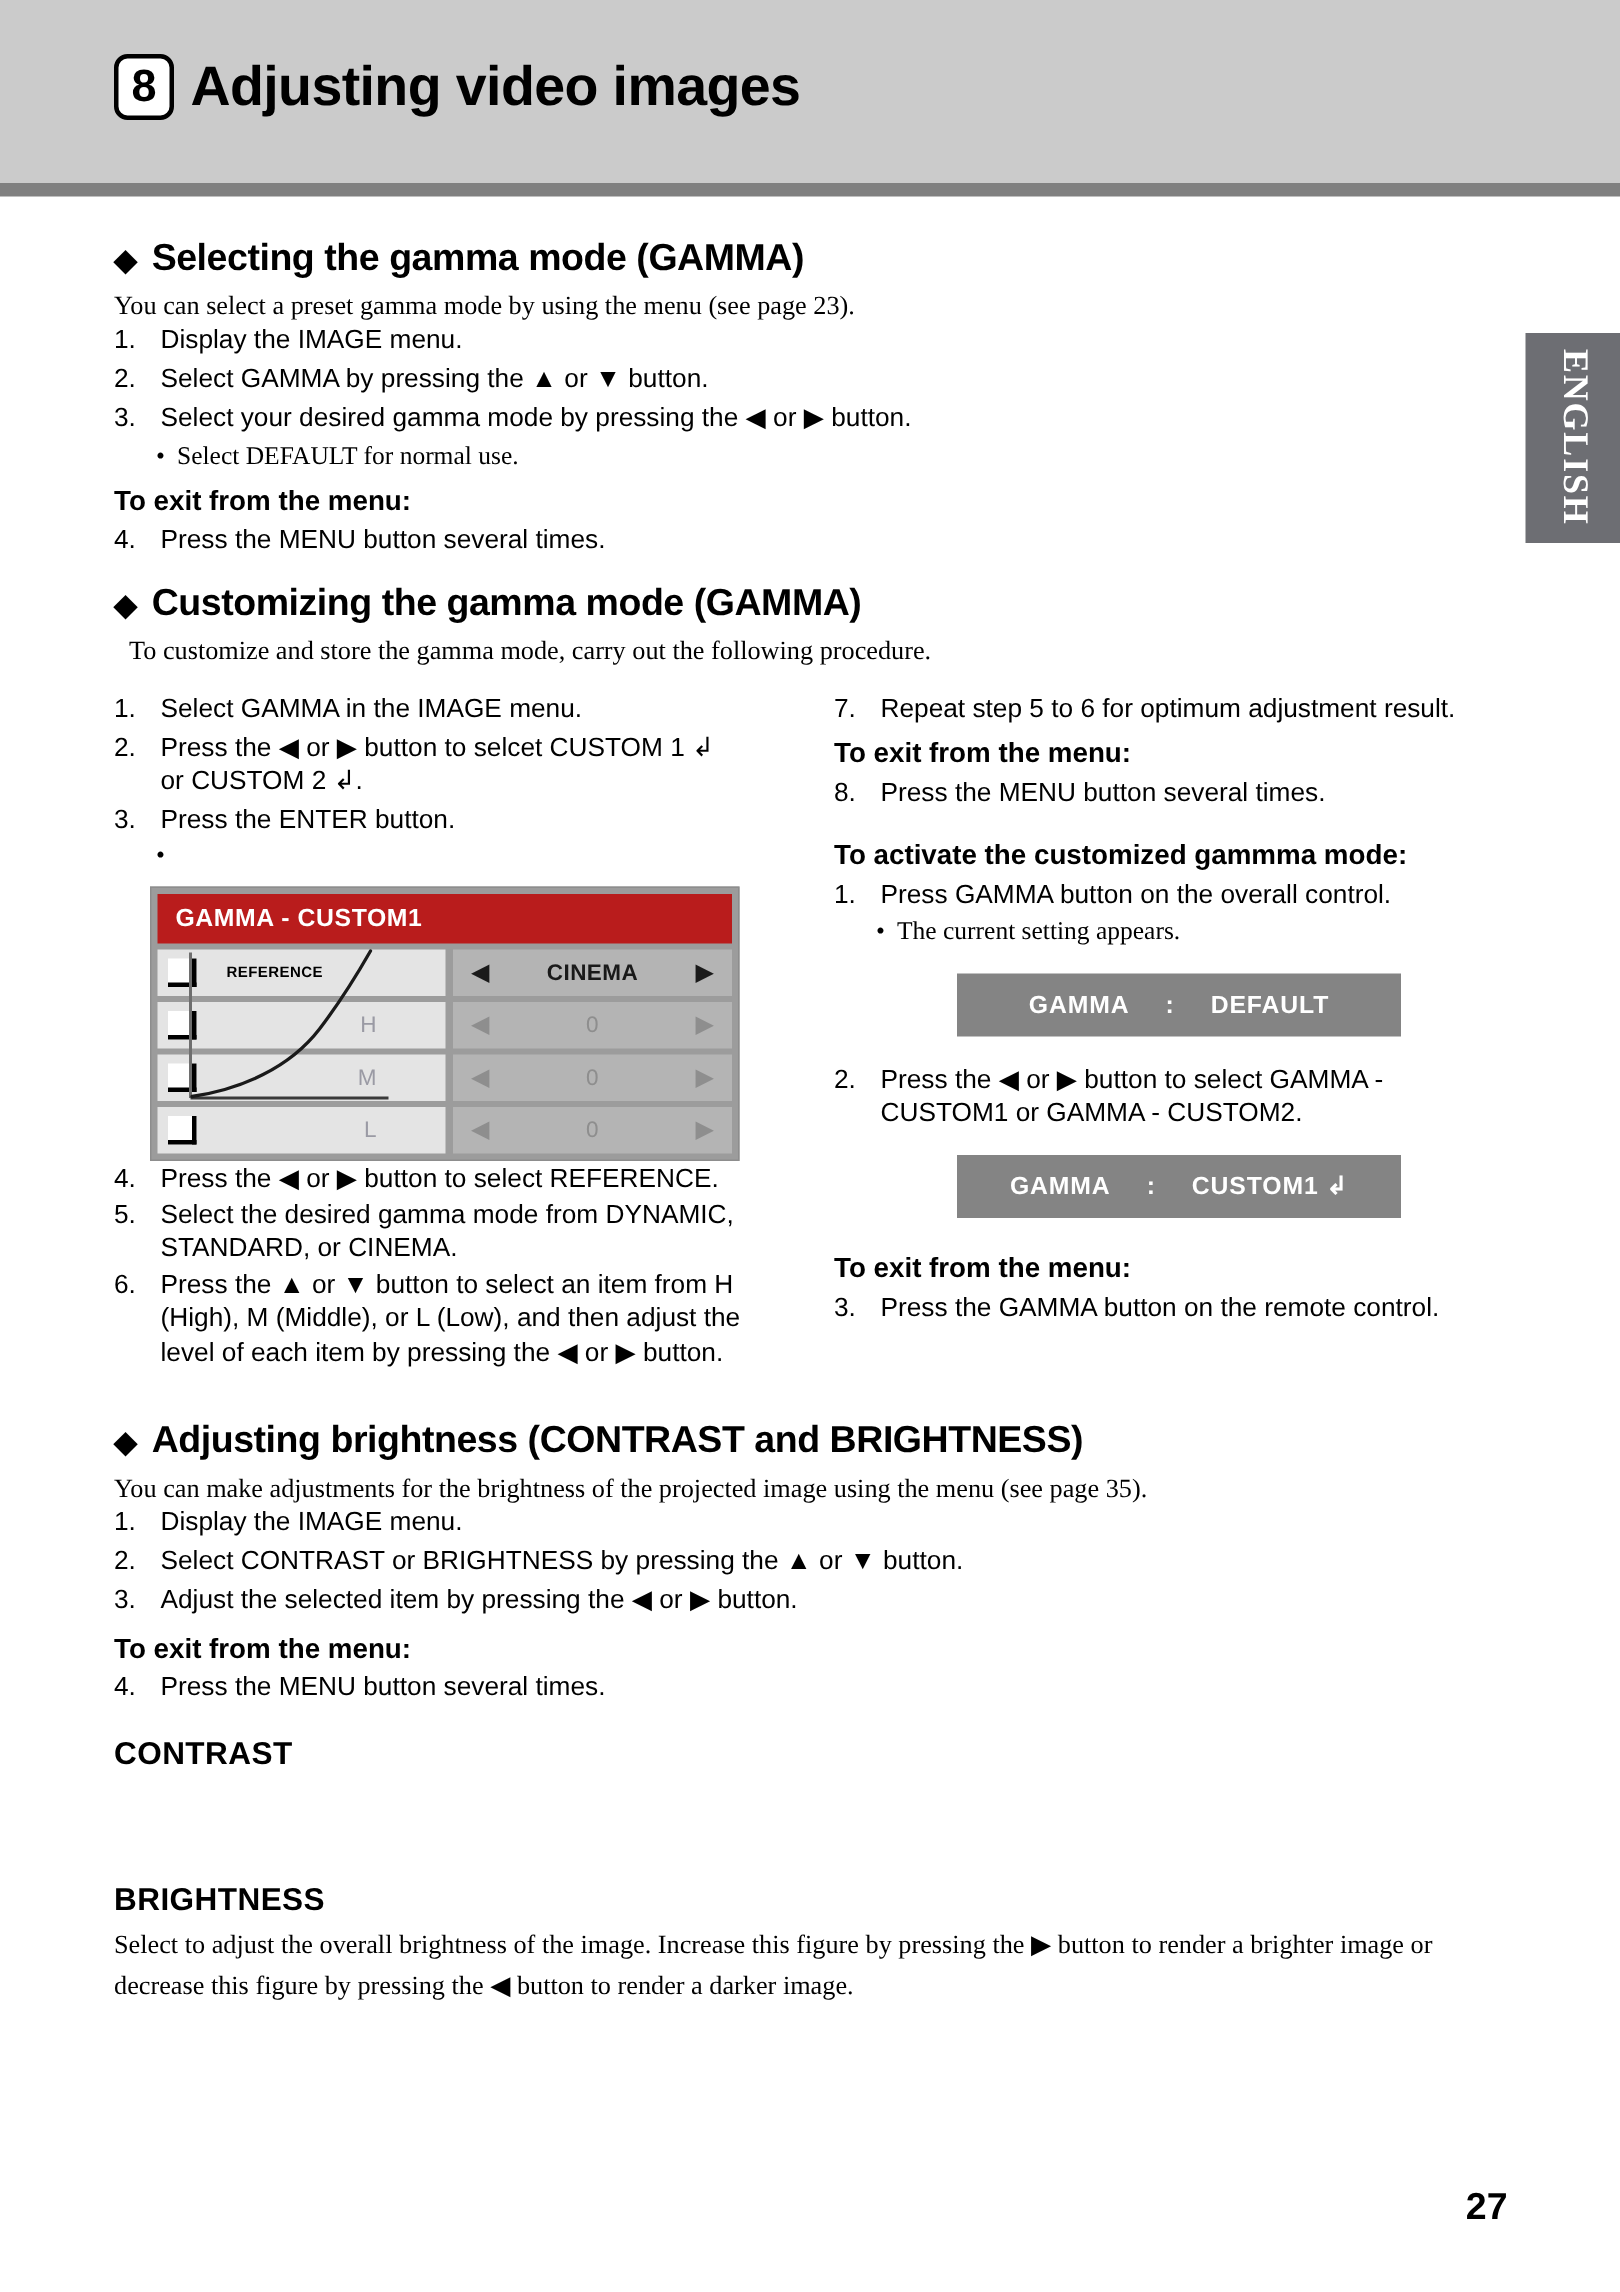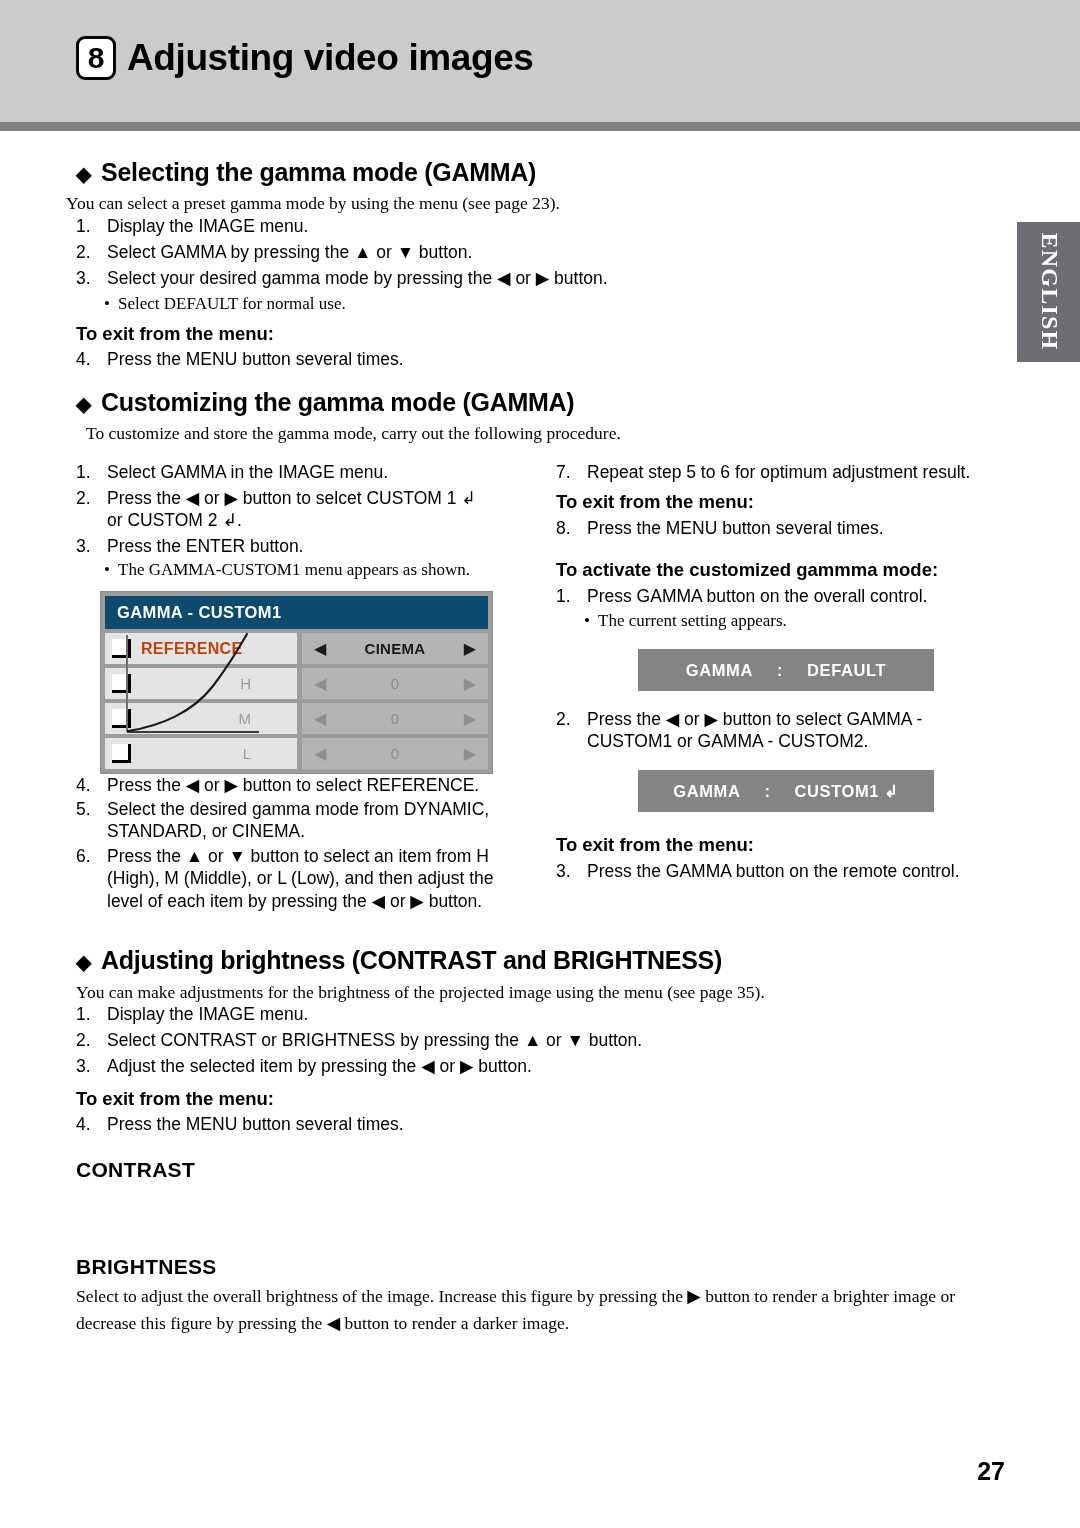--- a/index.html
+++ b/index.html
@@ -146,21 +146,21 @@
   .osd {
     position: absolute;
     left: 100px; top: 591px;
     width: 393px;
     background: #9c9c9c;
     padding: 4px;
     border: 1px solid #8d8d8d;
   }
   .osd-title {
     height: 33px;
-    background: #0c4a6e;
+    background: #b91c1c;
     color: #ffffff;
     font-size: 16.5px;
     font-weight: bold;
     letter-spacing: 0.4px;
     display: flex;
     align-items: center;
     padding-left: 12px;
   }
   .osd-row {
     display: flex;
@@ -178,24 +178,24 @@
   .osd-left.graph { background: #e4e4e4; }
   .osd-chk {
     width: 19px; height: 19px;
     background: #ffffff;
     border-right: 3px solid #000;
     border-bottom: 3px solid #000;
     margin-left: 7px;
     flex: 0 0 19px;
   }
   .osd-label {
-    font-size: 16px;
-    font-weight: bold;
-    color: #c2410c;
-    margin-left: 10px;
+    font-size: 10px;
+    font-weight: bold;
+    color: #000000;
+    margin-left: 20px;
     letter-spacing: 0.3px;
   }
   .osd-right {
     flex: 1;
     background: #b4b4b4;
     display: flex;
     align-items: center;
     justify-content: space-between;
     padding: 0 12px;
   }
@@ -260,21 +260,21 @@
   </div>
 
   <div class="lang-tab">
     <span>ENGLISH</span>
   </div>
 
   <div class="sec-head" style="position:absolute;left:76px;top:158px;">
     <span class="dia">◆</span>
     <span>Selecting the gamma mode (GAMMA)</span>
   </div>
-  <div class="serif-line" style="position:absolute;left:66px;top:193px;">You can select a preset gamma mode by using the menu (see page 23).</div>
+  <div class="serif-line" style="position:absolute;left:76px;top:193px;">You can select a preset gamma mode by using the menu (see page 23).</div>
 
   <div class="step" style="position:absolute;left:76px;top:215px;width:640px;">
     <span class="num">1.</span>
     <span class="txt">Display the IMAGE menu.</span>
   </div>
   <div class="step" style="position:absolute;left:76px;top:241px;width:640px;">
     <span class="num">2.</span>
     <span class="txt">Select GAMMA by pressing the ▲ or ▼ button.</span>
   </div>
   <div class="step" style="position:absolute;left:76px;top:267px;width:680px;">
@@ -304,21 +304,20 @@
   <div class="step" style="position:absolute;left:76px;top:487px;width:420px;">
     <span class="num">2.</span>
     <span class="txt">Press the ◀ or ▶ button to selcet CUSTOM 1 ↲ or CUSTOM 2 ↲.</span>
   </div>
   <div class="step" style="position:absolute;left:76px;top:535px;width:450px;">
     <span class="num">3.</span>
     <span class="txt">Press the ENTER button.</span>
   </div>
   <div class="bullet" style="position:absolute;left:96px;top:559px;width:440px;">
     <span class="dot">•</span>
-    <span>The GAMMA-CUSTOM1 menu appears as shown.</span>
   </div>
 
   <div class="osd">
     <div class="osd-title">GAMMA - CUSTOM1</div>
 
     <div class="osd-row">
       <div class="osd-left">
         <div class="osd-chk"></div>
         <div class="osd-label">REFERENCE</div>
       </div>

